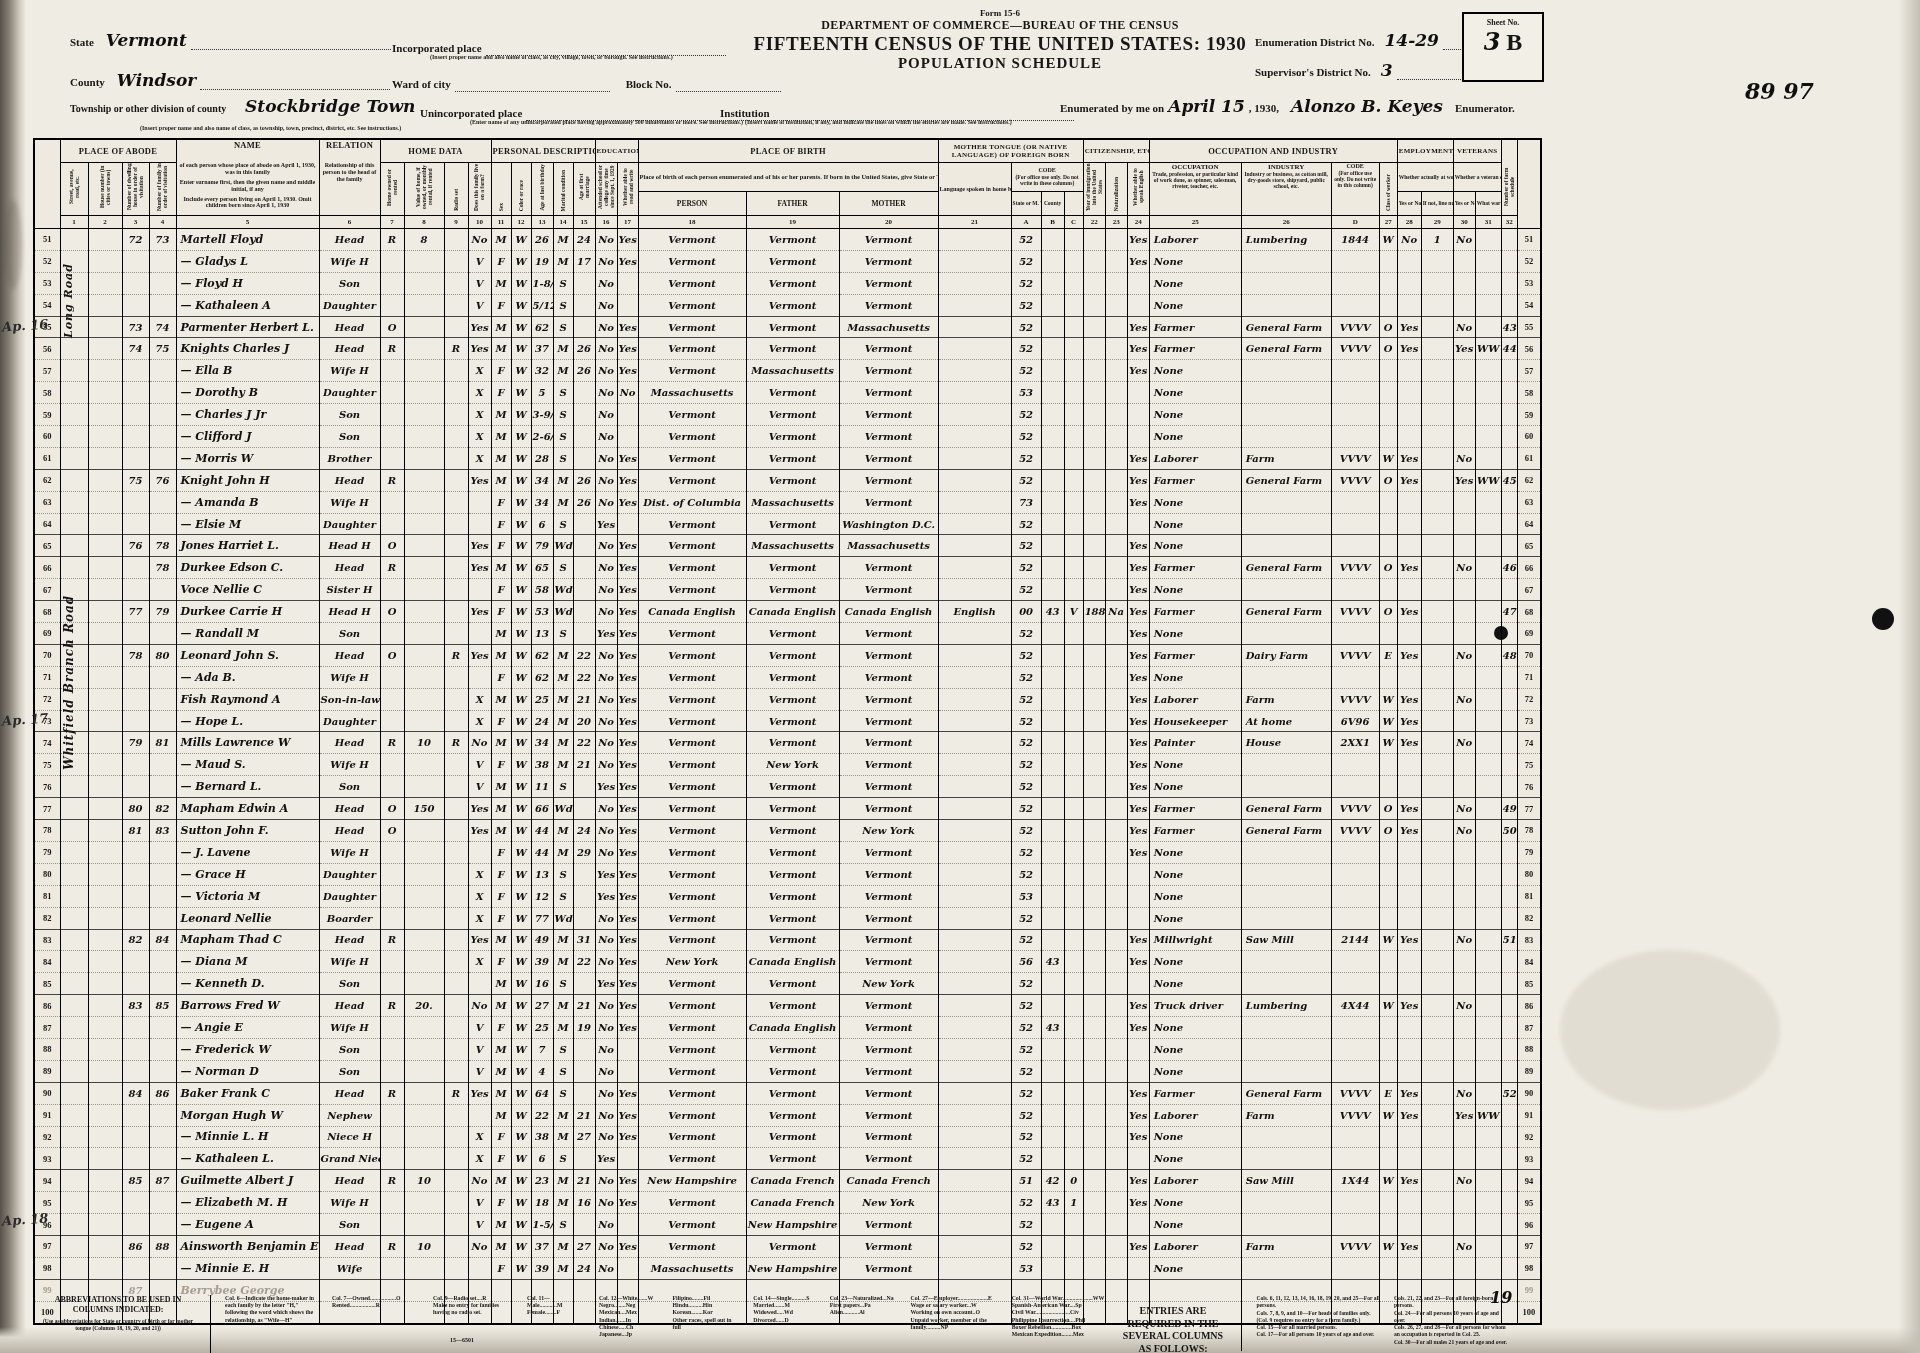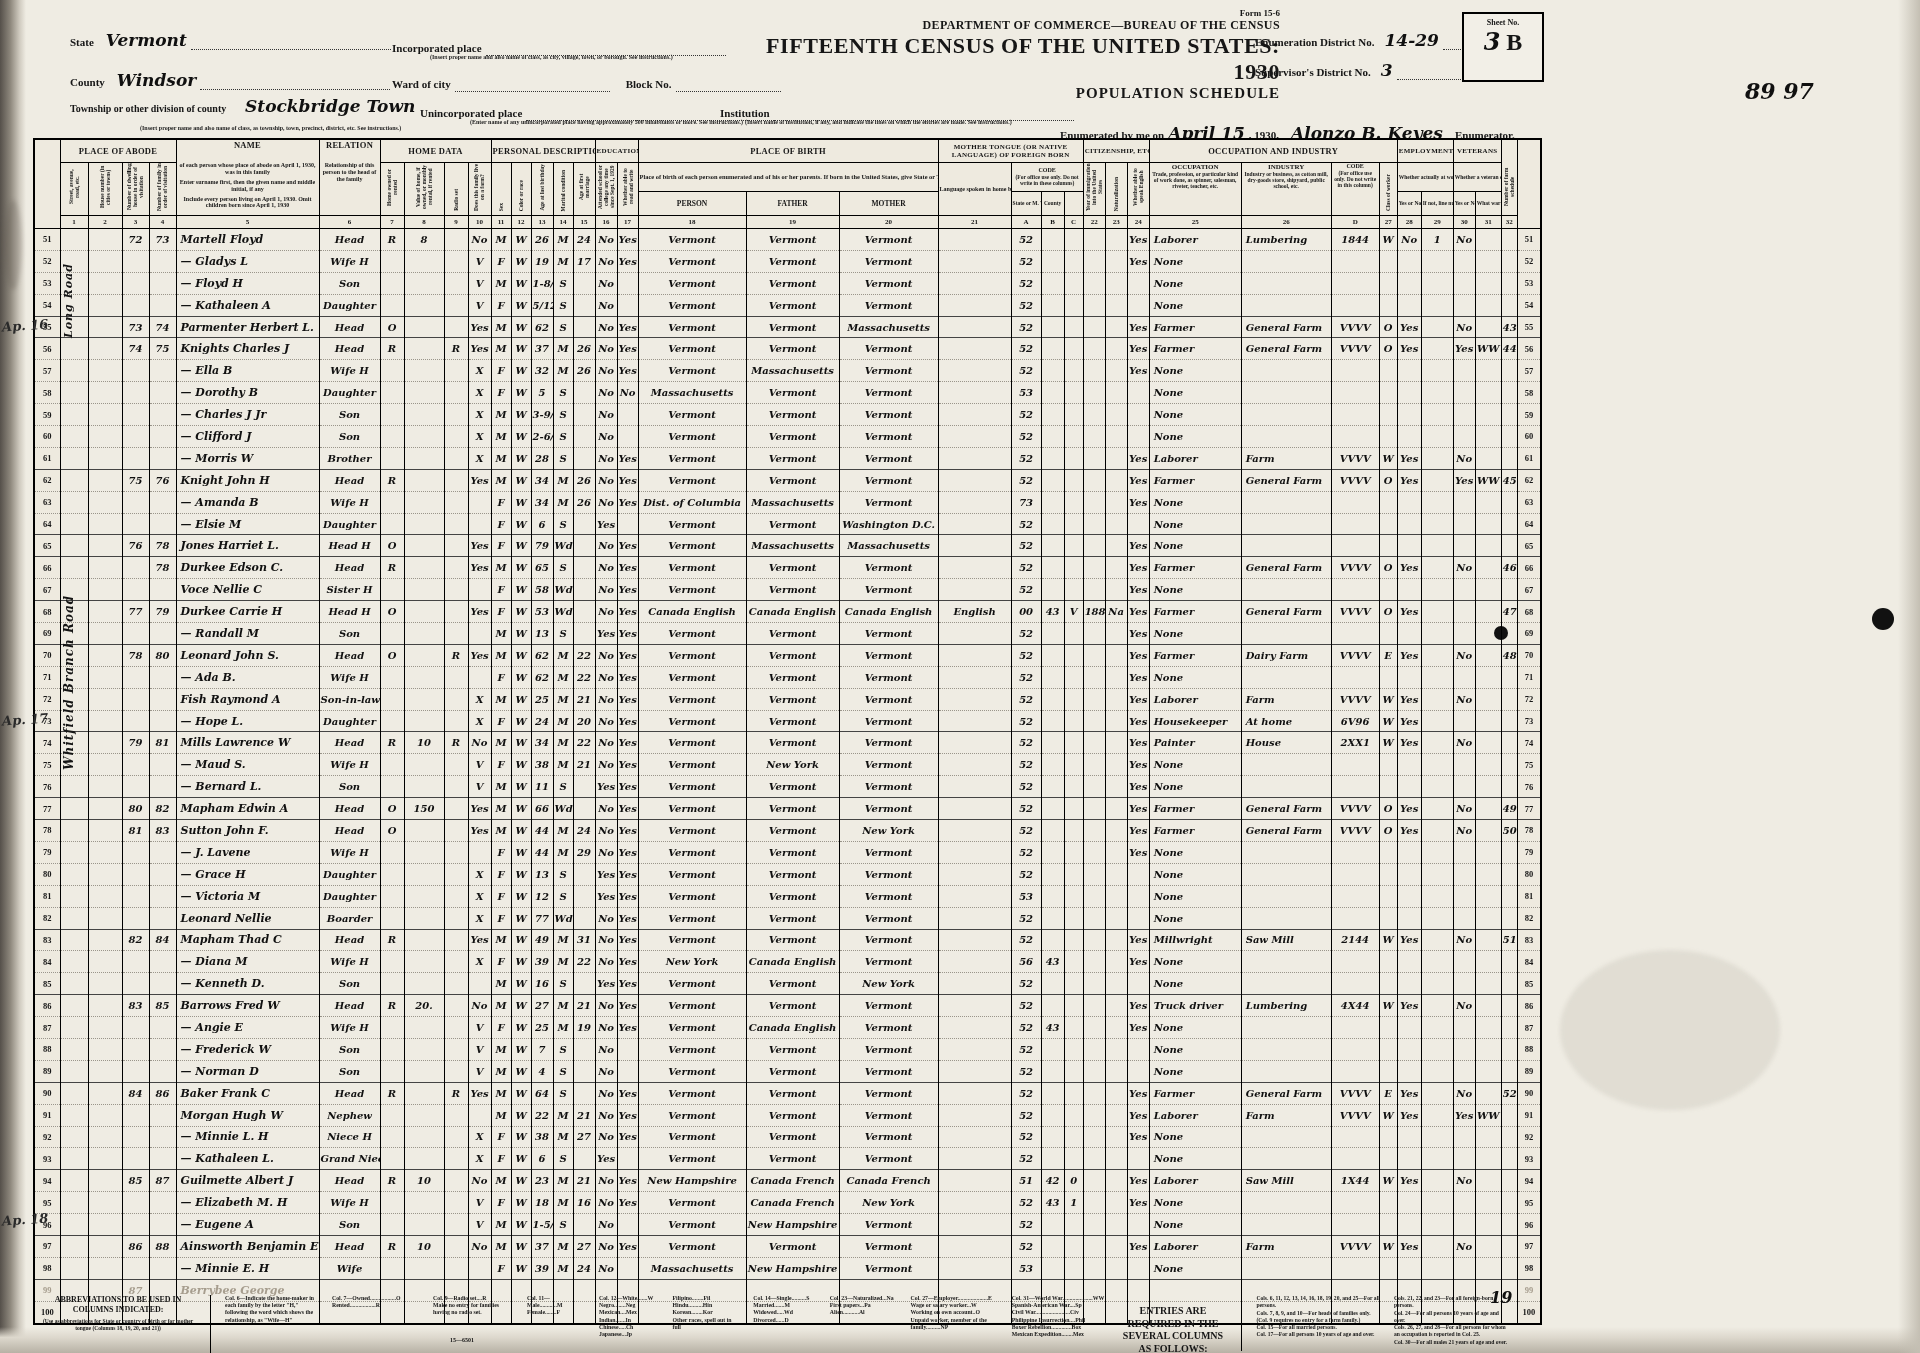--- a/index.html
+++ b/index.html
@@ -19,21 +19,21 @@
   .pr{position:absolute;}
   .lbl{font-weight:bold;font-size:11px;}
   .lbl-sm{font-weight:bold;font-size:10px;line-height:1.05;}
   .fine{font-size:6px;font-weight:bold;color:#222;}
   .dots{border-bottom:1.5px dotted #333;display:inline-block;height:12px;vertical-align:bottom;}
   .hw{font-family:"DejaVu Serif",serif;font-style:italic;font-weight:bold;color:#101010;}
   .hw-lg{font-size:17px;}
   .title-blk{text-align:center;}
   .t1{font-size:9px;font-weight:bold;}
   .t2{font-size:12px;font-weight:bold;letter-spacing:.4px;}
-  .t3{font-size:22px;font-weight:bold;letter-spacing:.6px;}
+  .t3{font-size:19px;font-weight:bold;letter-spacing:.6px;}
   .t4{font-size:15px;font-weight:bold;letter-spacing:1px;}
   .sheetbox{position:absolute;left:1462px;top:12px;width:78px;height:66px;border:2.5px solid #000;
             background:#f2efe7;text-align:center;}
   .sheetbox .cap{font-size:8px;font-weight:bold;margin-top:4px;}
   .sheetbox .val{font-size:24px;text-align:center;}
 
   
   table{border-collapse:collapse;table-layout:fixed;border-radius:16px;}
   #census{position:absolute;left:33px;top:138px;width:1509px;border:2.5px solid #000;background:transparent;}
   #census th,#census td{border:1px solid #000;padding:0 1px;overflow:hidden;white-space:nowrap;}
@@ -111,21 +111,21 @@
     <span class="dots" style="width:155px;"></span>
     <span class="lbl" style="margin-left:12px;">Block No.</span>
     <span class="dots" style="width:105px;"></span>
   </div>
   <div class="pr" style="left:392px;top:103px;margin-left:28px;">
     <span class="lbl">Unincorporated place</span>
     <span class="dots" style="width:260px;"></span>
   </div>
   <div class="pr fine" style="left:470px;top:119px;">(Enter name of any unincorporated place having approximately 500 inhabitants or more.   See instructions.)</div>
 
-  <div class="pr title-blk" style="left:720px;top:8px;width:560px;text-align:right;">
+  <div class="pr title-blk" style="left:720px;top:8px;width:560px;">
     <div class="t1">Form 15-6</div>
     <div class="t2">DEPARTMENT OF COMMERCE—BUREAU OF THE CENSUS</div>
     <div class="t3">FIFTEENTH CENSUS OF THE UNITED STATES: 1930</div>
     <div class="t4">POPULATION SCHEDULE</div>
   </div>
 
   <div class="pr" style="left:720px;top:103px;">
     <span class="lbl">Institution</span>
     <span class="dots" style="width:300px;"></span>
   </div>
@@ -142,21 +142,21 @@
     <span class="dots" style="width:120px;"></span>
   </div>
 
   <div class="sheetbox">
     <div class="cap">Sheet No.</div>
     <div class="val"><span class="hw">3</span>
       <b>B</b></div>
   </div>
   <div class="pr hw" style="left:1745px;top:78px;font-size:22px;">89 97</div>
 
-  <div class="pr" style="left:1060px;top:96px;white-space:nowrap;margin-top:27px;">
+  <div class="pr" style="left:1060px;top:96px;white-space:nowrap;">
     <span class="lbl">Enumerated by me on</span>
     <span class="hw hw-lg">April 15</span>
     <span class="lbl">, 1930,</span>
     <span class="hw hw-lg" style="margin:0 8px;">Alonzo B. Keyes</span>
     <span class="lbl">Enumerator.</span>
   </div>
 
   <table id="census">
     <colgroup id="cols">
         <col style="width: 26px;">

